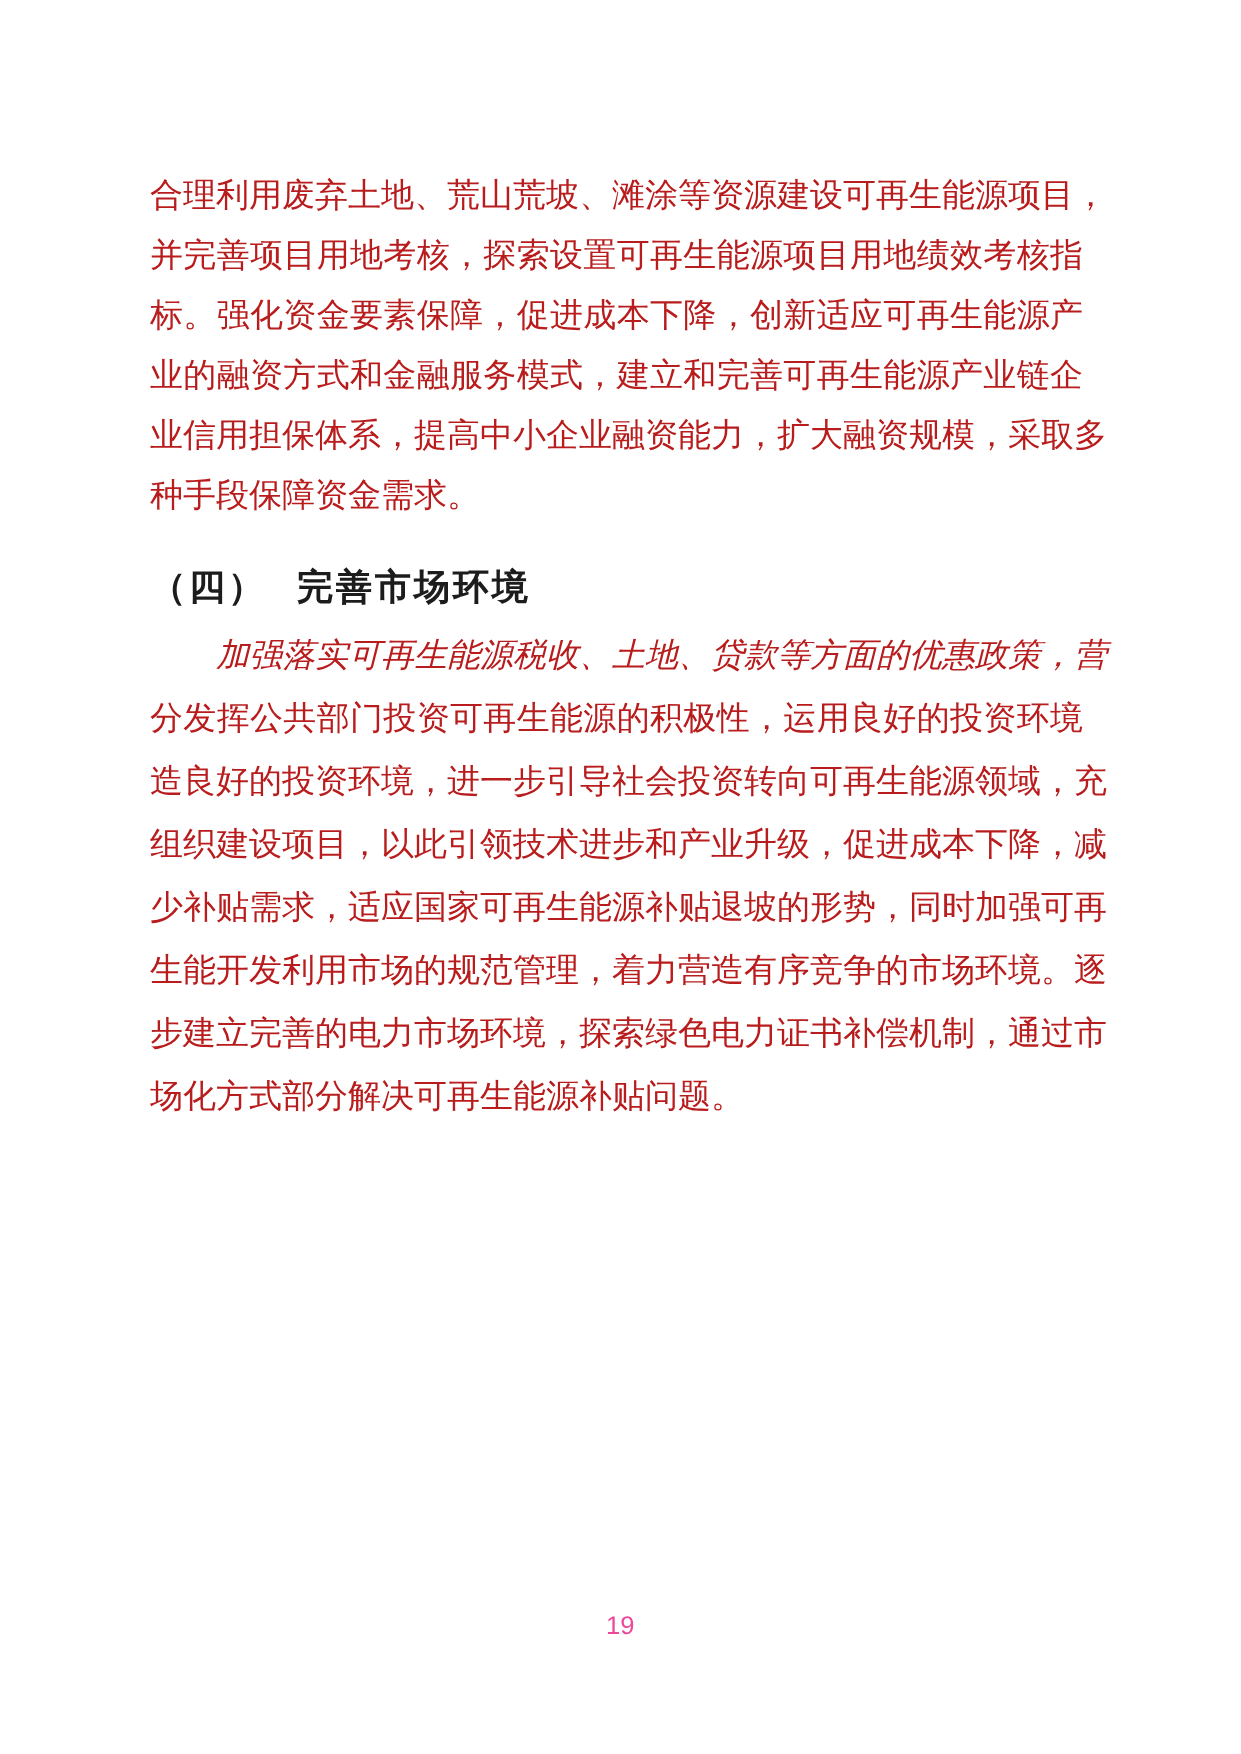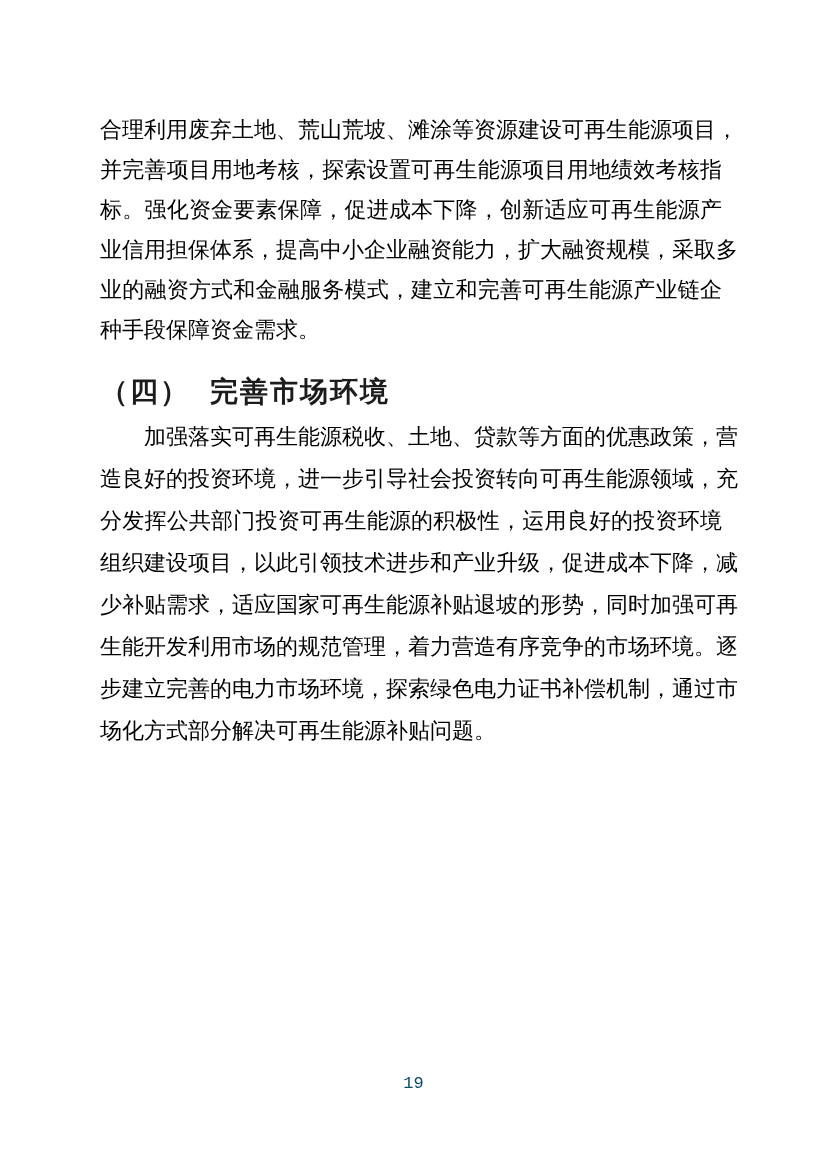--- a/index.html
+++ b/index.html
@@ -22,80 +22,81 @@
     top: 110px;
     width: 622px;
   }
   .tline {
     font-size: 22px;
     line-height: 40px;
     height: 40px;
     text-align: justify;
     text-align-last: justify;
     white-space: nowrap;
-    color: #000000;
+    color: #b91c1c;
   }
   .para2 .tline {
     line-height: 42px;
     height: 42px;
   }
   .tline.last {
     text-align-last: left;
   }
   .tline.indent {
     padding-left: 44px;
+    font-style: italic;
   }
   .heading {
     margin-top: 22px;
-    font-size: 28px;
+    font-size: 24px;
     font-weight: bold;
     line-height: 40px;
     height: 40px;
     letter-spacing: 2px;
   }
   .heading .htitle {
     margin-left: 20px;
   }
   .para2 {
     margin-top: 4px;
   }
   .page-number {
     position: absolute;
     left: 0;
     top: 1074px;
     width: 100%;
     text-align: center;
     font-size: 17px;
-    color: #0c4a6e;
-    font-family: Liberation Mono, monospace;
+    color: #ec4899;
+    font-family: Liberation Sans, sans-serif;
   }
 </style>
 </head>
 <body>
 
 <div class="sheet">
   <div class="content">
 
     <div class="para para1">
       <div class="tline">合理利用废弃土地、荒山荒坡、滩涂等资源建设可再生能源项目，</div>
       <div class="tline">并完善项目用地考核，探索设置可再生能源项目用地绩效考核指</div>
       <div class="tline">标。强化资金要素保障，促进成本下降，创新适应可再生能源产</div>
+      <div class="tline">业的融资方式和金融服务模式，建立和完善可再生能源产业链企</div>
       <div class="tline">业信用担保体系，提高中小企业融资能力，扩大融资规模，采取多</div>
-      <div class="tline">业的融资方式和金融服务模式，建立和完善可再生能源产业链企</div>
       <div class="tline last">种手段保障资金需求。</div>
     </div>
 
     <div class="heading">
       <span>（四）</span><span class="htitle">完善市场环境</span>
     </div>
 
     <div class="para para2">
       <div class="tline indent">加强落实可再生能源税收、土地、贷款等方面的优惠政策，营</div>
+      <div class="tline">分发挥公共部门投资可再生能源的积极性，运用良好的投资环境</div>
       <div class="tline">造良好的投资环境，进一步引导社会投资转向可再生能源领域，充</div>
-      <div class="tline">分发挥公共部门投资可再生能源的积极性，运用良好的投资环境</div>
       <div class="tline">组织建设项目，以此引领技术进步和产业升级，促进成本下降，减</div>
       <div class="tline">少补贴需求，适应国家可再生能源补贴退坡的形势，同时加强可再</div>
       <div class="tline">生能开发利用市场的规范管理，着力营造有序竞争的市场环境。逐</div>
       <div class="tline">步建立完善的电力市场环境，探索绿色电力证书补偿机制，通过市</div>
       <div class="tline last">场化方式部分解决可再生能源补贴问题。</div>
     </div>
 
   </div>
 
   <div class="page-number">19</div>

